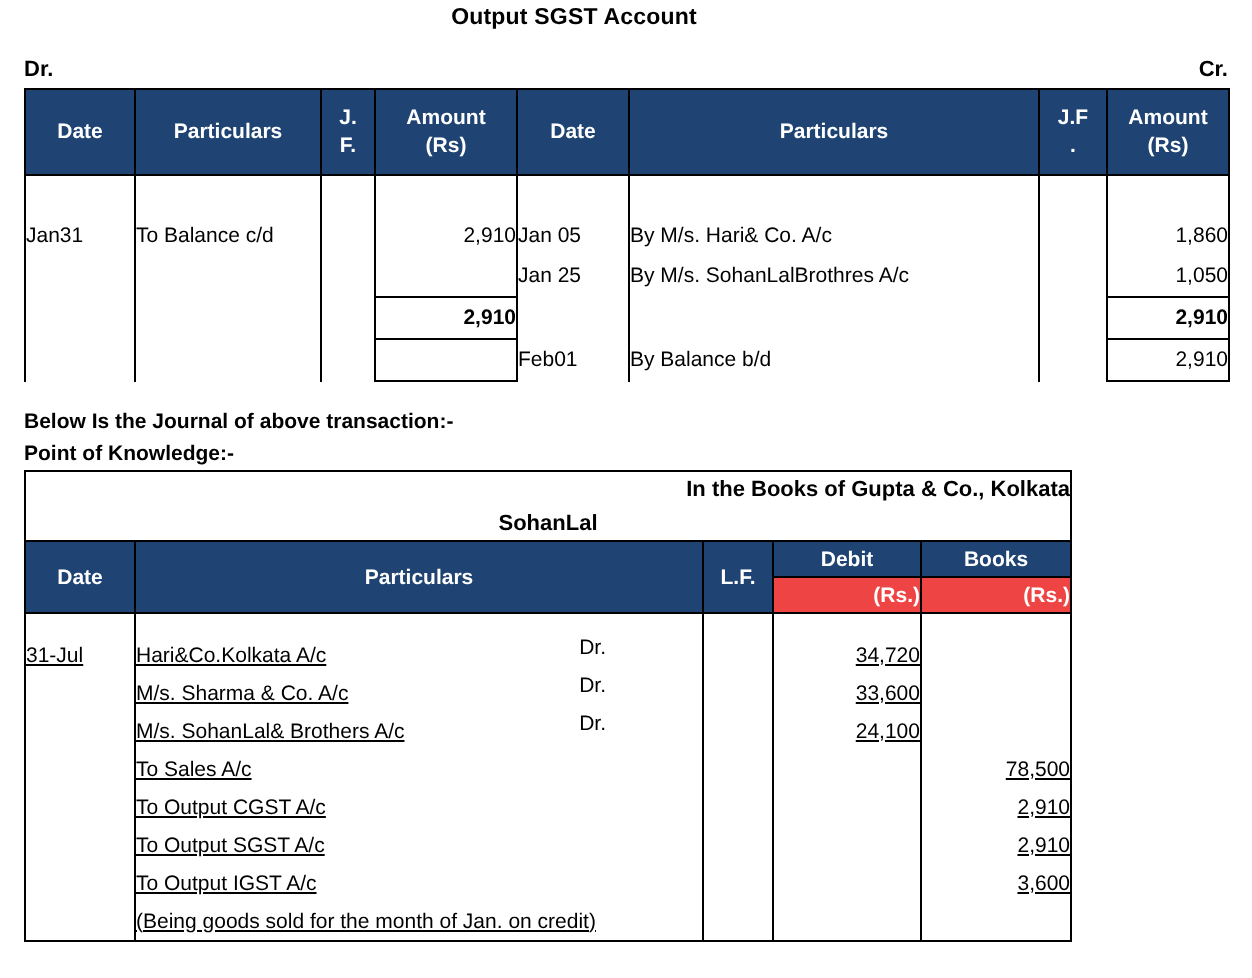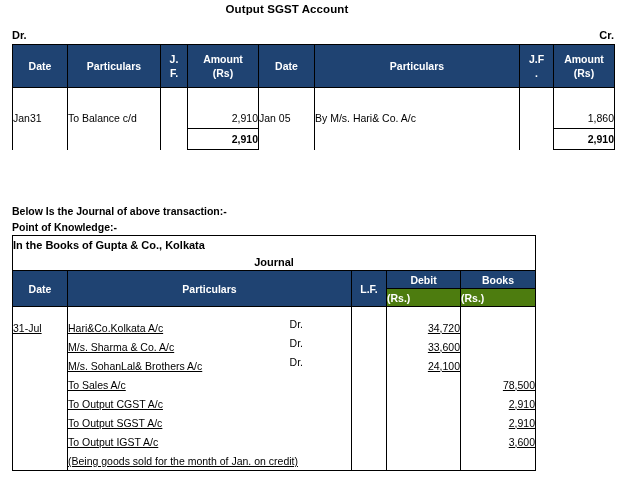--- a/index.html
+++ b/index.html
@@ -99,21 +99,21 @@
     width: 523px;
     border-collapse: collapse;
     table-layout: fixed;
   }
   #journal-table td, #journal-table th {
     border: 1px solid #000000;
     padding: 0;
     vertical-align: middle;
   }
   .jr-banner {
-    text-align: left;
+    text-align: right;
     font-size: 11px;
     font-weight: bold;
     height: 17px;
     border-bottom: none !important;
     margin-left: 28px;
   }
   .jr-banner2 {
     text-align: center;
     font-size: 11px;
     font-weight: bold;
@@ -132,25 +132,25 @@
     background: #1F4372;
     color: #ffffff;
     font-size: 10.5px;
     font-weight: bold;
     text-align: center;
     height: 17px;
     border-bottom: 1px solid #000000;
     margin-top: 39px;
   }
   .jhead-split-bot {
-    background: #4d7c0f;
+    background: #ef4444;
     color: #ffffff;
     font-size: 10.5px;
     font-weight: bold;
-    text-align: left;
+    text-align: right;
     height: 17px;
     border-top: 1px solid #000000;
   }
   .jr-cell {
     font-size: 10.5px;
     height: 19px;
     padding: 0 6px;
     white-space: nowrap;
     overflow: hidden;
     text-decoration: underline;
@@ -230,32 +230,52 @@
       <td class="led-cell nolines">Jan31</td>
       <td class="led-cell nolines">To Balance c/d</td>
       <td class="led-cell nolines"></td>
       <td class="led-cell led-num nolines">2,910</td>
       <td class="led-cell nolines">Jan 05</td>
       <td class="led-cell nolines">By M/s. Hari&amp; Co. A/c</td>
       <td class="led-cell nolines"></td>
       <td class="led-cell led-num nolines">1,860</td>
     </tr>
 
+    <tr>
+      <td class="led-cell nolines"></td>
+      <td class="led-cell nolines"></td>
+      <td class="led-cell nolines"></td>
+      <td class="led-cell led-num nolines"></td>
+      <td class="led-cell nolines">Jan 25</td>
+      <td class="led-cell nolines">By M/s. SohanLalBrothres A/c</td>
+      <td class="led-cell nolines"></td>
+      <td class="led-cell led-num nolines">1,050</td>
+    </tr>
 
     <tr>
       <td class="led-cell nolines"></td>
       <td class="led-cell nolines"></td>
       <td class="led-cell nolines"></td>
       <td class="led-cell led-num led-bold">2,910</td>
       <td class="led-cell nolines"></td>
       <td class="led-cell nolines"></td>
       <td class="led-cell nolines"></td>
       <td class="led-cell led-num led-bold">2,910</td>
     </tr>
 
+    <tr>
+      <td class="led-cell nolines"></td>
+      <td class="led-cell nolines"></td>
+      <td class="led-cell nolines"></td>
+      <td class="led-cell led-num noborder-top"></td>
+      <td class="led-cell nolines">Feb01</td>
+      <td class="led-cell nolines">By  Balance b/d</td>
+      <td class="led-cell nolines"></td>
+      <td class="led-cell led-num noborder-top">2,910</td>
+    </tr>
   </tbody>
 </table>
 
 <div id="pok">
   <div>Below Is the Journal of above transaction:-</div>
   <div>Point of Knowledge:-</div>
 </div>
 
 <table id="journal-table">
   <colgroup>
@@ -263,21 +283,21 @@
     <col style="width:284px">
     <col style="width:35px">
     <col style="width:74px">
     <col style="width:75px">
   </colgroup>
   <thead>
     <tr>
       <td class="jr-banner" colspan="5">In the Books of Gupta &amp; Co., Kolkata</td>
     </tr>
     <tr>
-      <td class="jr-banner2" colspan="5">Journal</td>
+      <td class="jr-banner2" colspan="5">SohanLal</td>
     </tr>
     <tr>
       <th class="jhead" rowspan="2">Date</th>
       <th class="jhead" rowspan="2">Particulars</th>
       <th class="jhead" rowspan="2">L.F.</th>
       <th class="jhead-split-top">Debit</th>
       <th class="jhead-split-top">Books</th>
     </tr>
     <tr>
       <th class="jhead-split-bot">(Rs.)</th>

